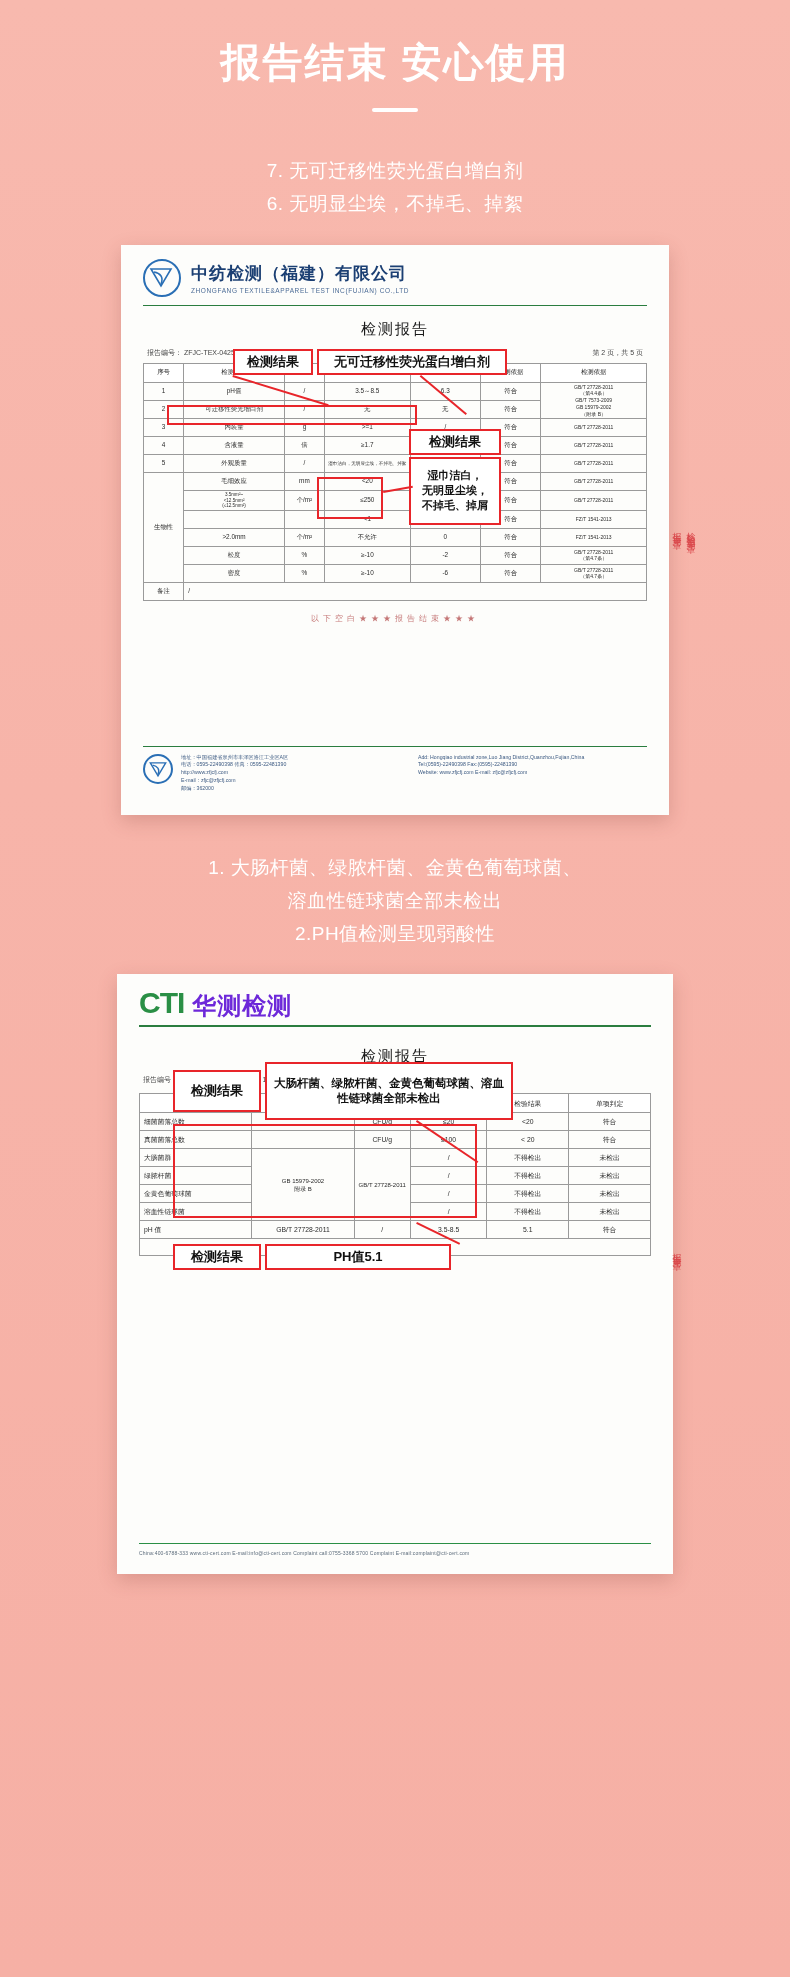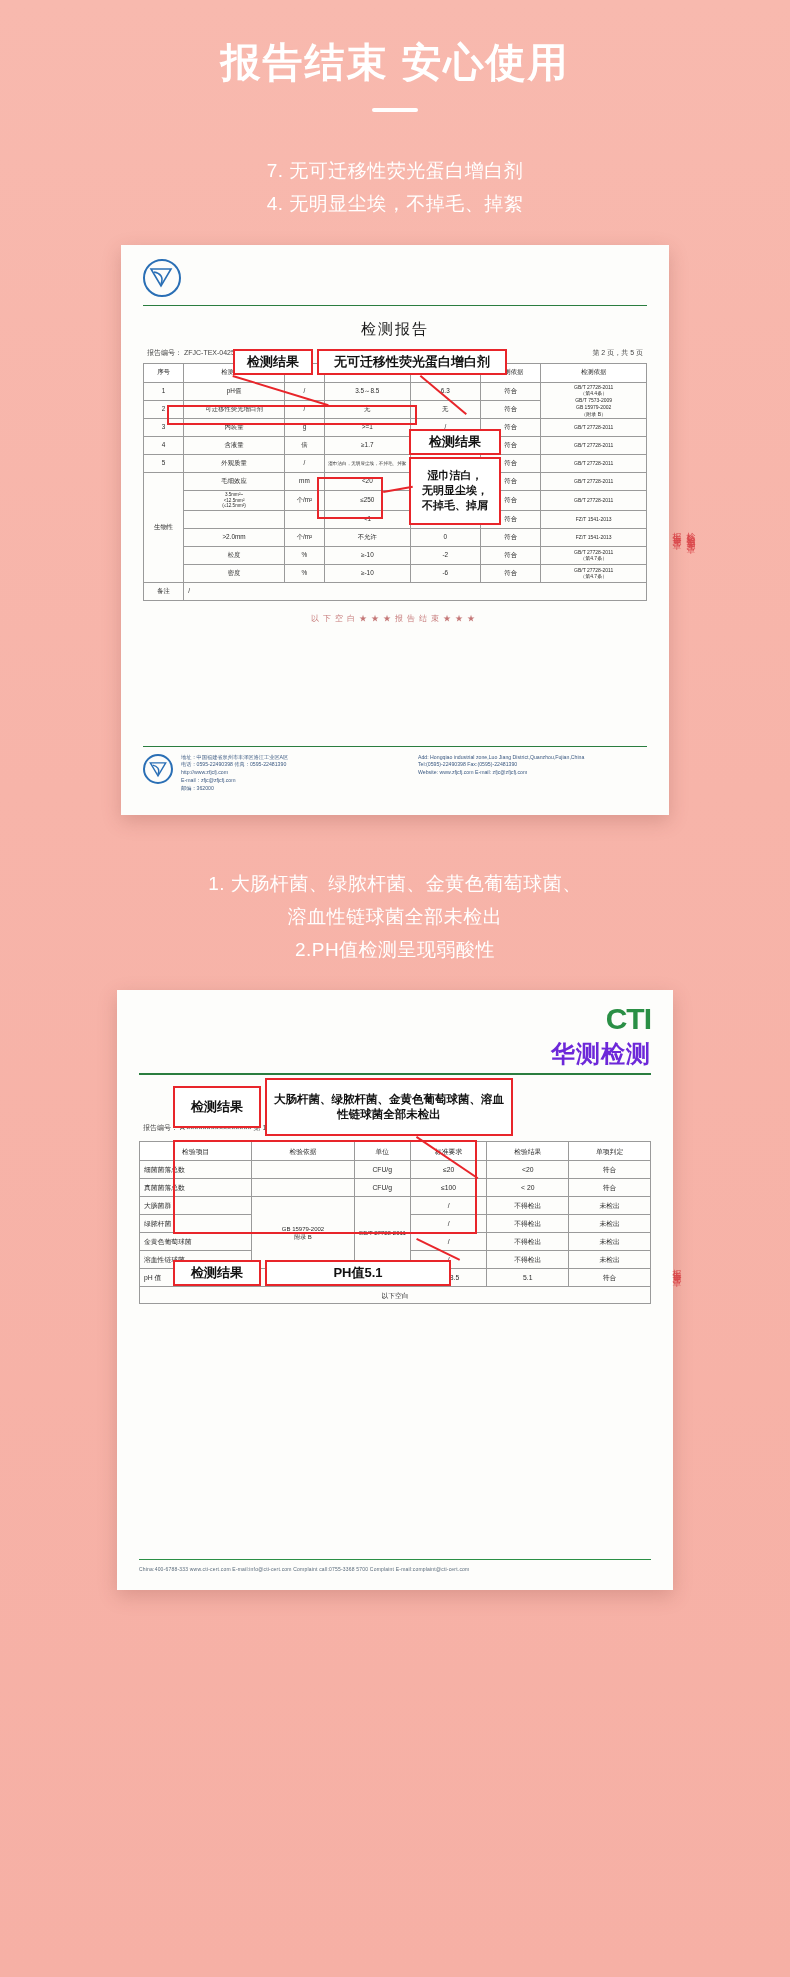--- a/index.html
+++ b/index.html
@@ -44,21 +44,21 @@
   
   .bullets {
     margin-top: 42px;
     text-align: center;
     color: #ffffff;
     font-size: 19px;
     line-height: 1.75;
     letter-spacing: 0.5px;
   }
   .bullets.second {
-    margin-top: 52px;
+    margin-top: 36px;
   }
   .bullets div {
     white-space: nowrap;
   }
 
   
   .sheet {
     position: relative;
     margin: 24px auto 0;
     background: #fdfdfb;
@@ -225,21 +225,20 @@
     opacity: .85;
   }
 
   
   .cti-head {
     display: flex;
     align-items: flex-end;
     gap: 8px;
     border-bottom: 2px solid #2a7d3f;
     padding-bottom: 7px;
-    flex-direction: column;
   }
   .cti-logo {
     font-size: 30px;
     font-weight: bold;
     color: #2a8f45;
     letter-spacing: -1px;
     line-height: 1;
   }
   .cti-cn {
     font-size: 24px;
@@ -267,32 +266,36 @@
 
 <div class="page">
 
   <div class="header">
     <div class="header-title">报告结束 安心使用</div>
     <div class="header-rule"></div>
   </div>
 
   <div class="bullets">
     <div>7. 无可迁移性荧光蛋白增白剂</div>
-    <div>4. 无明显尘埃，不掉毛、掉絮</div>
+    <div>6. 无明显尘埃，不掉毛、掉絮</div>
   </div>
 
   <div class="sheet sheet-1">
     <div class="sheet-inner">
 
       <div class="doc-head">
         <div class="logo-circle">
           <svg width="26" height="26" viewBox="0 0 26 26" aria-hidden="true">
             <path d="M3 5 L23 5 L13 22 Z" fill="none" stroke="#2a6fb5" stroke-width="1.6"></path>
             <path d="M6 8 C12 9, 16 13, 13 20" fill="none" stroke="#2a6fb5" stroke-width="1.6"></path>
           </svg>
+        </div>
+        <div class="doc-head-text">
+          <div class="cn">中纺检测（福建）有限公司</div>
+          <div class="en">ZHONGFANG TEXTILE&amp;APPAREL TEST INC(FUJIAN) CO.,LTD</div>
         </div>
       </div>
 
       <div class="doc-title">检测报告</div>
 
       <div class="doc-meta">
         <span>报告编号： ZFJC-TEX-0425-01706</span>
         <span>第 2 页，共 5 页</span>
       </div>
 

